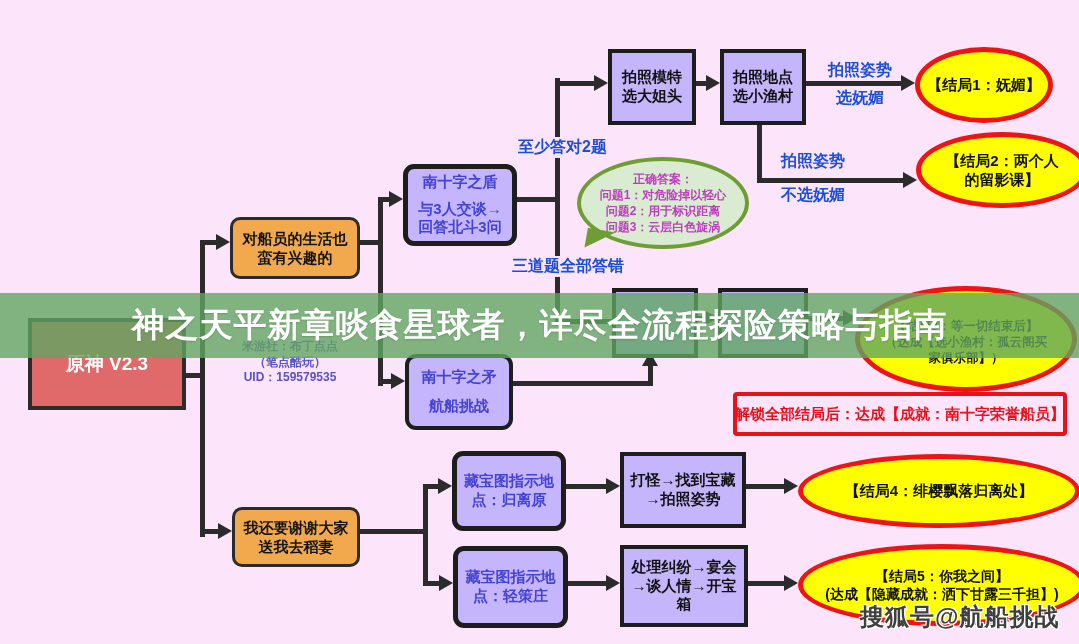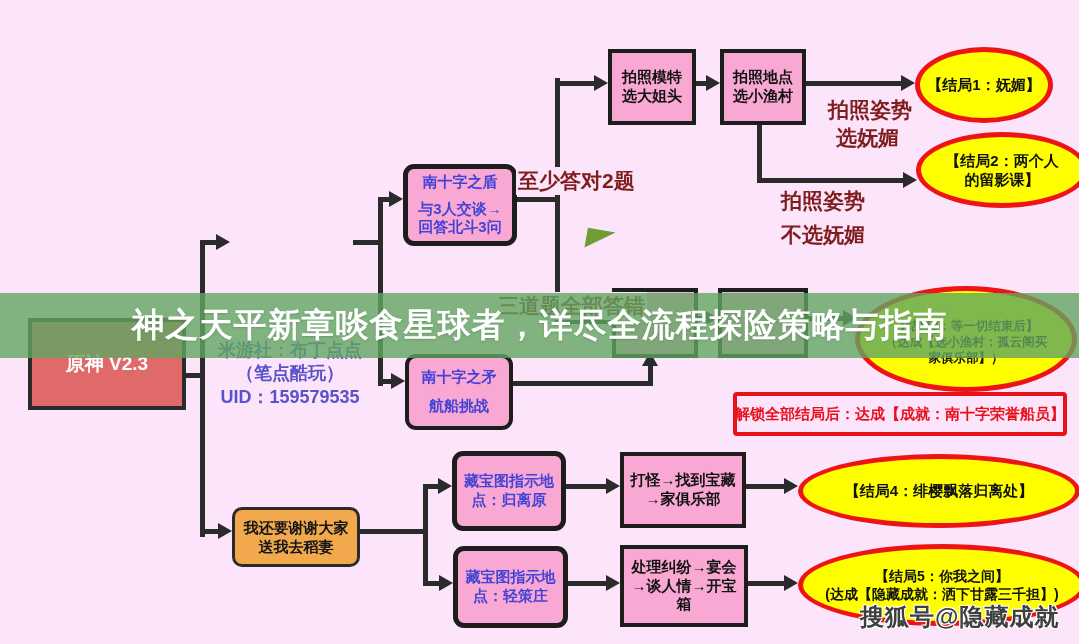--- a/index.html
+++ b/index.html
@@ -5,45 +5,45 @@
   html,body{margin:0;padding:0;}
   .stage{position:relative;width:1079px;height:644px;background:#fce4fb;overflow:hidden;
          font-family:"Liberation Sans","DejaVu Sans",sans-serif;color:#111;}
   
   .line{position:absolute;background:#2b2b2b;z-index:1;}
   .ah-r{position:absolute;width:0;height:0;border-top:8px solid transparent;
         border-bottom:8px solid transparent;border-left:14px solid #2b2b2b;z-index:1;}
   .ah-u{position:absolute;width:0;height:0;border-left:8px solid transparent;
         border-right:8px solid transparent;border-bottom:14px solid #2b2b2b;z-index:1;}
   
-  .wbox{position:absolute;background:#f9a8d4;border:4px solid #1d1d1d;z-index:2;
+  .wbox{position:absolute;background:#c4b5fd;border:4px solid #1d1d1d;z-index:2;
         display:flex;flex-direction:column;align-items:center;justify-content:center;
         text-align:center;font-weight:bold;font-size:15px;line-height:1.25;}
   .thick{border-width:5px;}
   .blue{color:#4343d6;border-radius:11px;}
   .obox{position:absolute;background:#f2a94e;border:3px solid #2b2b2b;border-radius:10px;
         z-index:2;display:flex;flex-direction:column;align-items:center;justify-content:center;
         text-align:center;font-weight:bold;font-size:15px;line-height:1.3;color:#151515;}
   .ending{position:absolute;background:#ffff00;border:5px solid #ee1414;border-radius:50%;
         z-index:2;display:flex;flex-direction:column;align-items:center;justify-content:center;
         text-align:center;font-weight:bold;color:#111;font-size:15px;line-height:1.3;}
-  .lbl{position:absolute;z-index:3;font-weight:bold;font-size:21px;color:#7f1d1d;white-space:nowrap;margin-top:36px;}
+  .lbl{position:absolute;z-index:3;font-weight:bold;font-size:16px;color:#1d4ed8;white-space:nowrap;}
   .lbl-bg{background:#fce4fb;padding:0 2px;}
   .bubble{position:absolute;left:577px;top:157px;width:164px;height:84px;background:#d9ecd2;
         border:4px solid #6f9c33;border-radius:50%;z-index:3;display:flex;flex-direction:column;
         align-items:center;justify-content:center;text-align:center;font-weight:bold;
         font-size:12px;line-height:1.35;color:#bf3cbf;}
   .bubble-tail{position:absolute;left:586px;top:230px;width:0;height:0;
         border-top:20px solid #6f9c33;border-right:28px solid transparent;
         transform:rotate(10deg);z-index:3;}
   .redbox{position:absolute;left:28px;top:318px;width:150px;height:84px;background:#e0696a;
         border:4px solid #2b2b2b;z-index:3;display:flex;flex-direction:column;align-items:center;
         justify-content:center;text-align:center;color:#ffffff;font-weight:bold;font-size:19px;line-height:1.5;}
   .author{position:absolute;left:205px;top:339px;width:170px;z-index:4;text-align:center;
-        color:#5a52c8;font-weight:bold;font-size:18px;line-height:1.3;}
+        color:#5a52c8;font-weight:bold;font-size:12px;line-height:1.3;}
   .banner{position:absolute;left:0;top:293px;width:1079px;height:65px;
         background:rgba(98,166,98,0.80);z-index:5;display:flex;align-items:center;justify-content:center;}
   .banner-title{color:#ffffff;font-weight:900;font-size:33px;letter-spacing:1px;white-space:nowrap;
         text-shadow:0 1px 2px rgba(60,110,60,0.35);}
   .ach{position:absolute;left:733px;top:392px;width:326px;height:36px;border:4px solid #e8111a;
         border-radius:4px;z-index:2;display:flex;align-items:center;justify-content:center;
         color:#e8111a;font-weight:bold;font-size:15px;white-space:nowrap;}
   .e3{padding-top:6px;font-size:12.5px;}
   .watermark{position:absolute;left:860px;top:601px;z-index:10;font-weight:900;font-size:24px;
         color:#3f3f3f;letter-spacing:1px;white-space:nowrap;
@@ -113,30 +113,40 @@
   <div class="ending" style="left:915px;top:47px;width:128px;height:66px;">
     <span>【结局1：妩媚】</span>
   </div>
   <div class="lbl" style="left:781px;top:151px;">拍照姿势</div>
   <div class="lbl" style="left:781px;top:185px;">不选妩媚</div>
   <div class="ending" style="left:916px;top:132px;width:162px;height:66px;">
     <span>【结局2：两个人</span>
     <span>的留影课】</span>
   </div>
 
-  <div class="lbl lbl-bg" style="left:516px;top:131px;text-align:center;">至少答对2题</div>
+  <div class="lbl lbl-bg" style="left:516px;top:137px;text-align:center;">至少答对2题</div>
   <div class="wbox thick blue" style="left:403px;top:164px;width:104px;height:72px;">
     <span>南十字之盾</span>
     <span style="height:8px;"></span>
     <span>与3人交谈→</span>
     <span>回答北斗3问</span>
   </div>
+  <div class="bubble">
+    <span>正确答案：</span>
+    <span>问题1：对危险掉以轻心</span>
+    <span>问题2：用于标识距离</span>
+    <span>问题3：云层白色旋涡</span>
+  </div>
   <div class="bubble-tail"></div>
-  <div class="lbl lbl-bg" style="left:496px;top:256px;">三道题全部答错</div>
-
+  <div class="lbl lbl-bg" style="left:510px;top:256px;">三道题全部答错</div>
+
+  <div class="obox" style="left:230px;top:217px;width:124px;height:56px;">
+    <span>对船员的生活也</span>
+    <span>蛮有兴趣的</span>
+  </div>
   <div class="wbox blue" style="left:405px;top:354px;width:100px;height:68px;text-align:center;">
     <span>南十字之矛</span>
     <span style="height:10px;"></span>
     <span>航船挑战</span>
   </div>
 
   <div class="wbox" style="left:612px;top:288px;width:78px;height:62px;"></div>
   <div class="wbox" style="left:718px;top:288px;width:82px;height:62px;"></div>
   <div class="ending e3" style="left:855px;top:286px;width:212px;height:90px;">
     <span>【结局3：等一切结束后】</span>
@@ -164,34 +174,34 @@
   <div class="obox" style="left:232px;top:507px;width:122px;height:54px;">
     <span>我还要谢谢大家</span>
     <span>送我去稻妻</span>
   </div>
   <div class="wbox thick blue" style="left:452px;top:451px;width:104px;height:70px;">
     <span>藏宝图指示地</span>
     <span>点：归离原</span>
   </div>
   <div class="wbox" style="left:620px;top:452px;width:118px;height:68px;">
     <span>打怪→找到宝藏</span>
-    <span>→家俱乐部</span>
+    <span>→拍照姿势</span>
   </div>
   <div class="ending" style="left:798px;top:454px;width:272px;height:64px;">
     <span>【结局4：绯樱飘落归离处】</span>
   </div>
   <div class="wbox thick blue" style="left:453px;top:546px;width:105px;height:72px;">
     <span>藏宝图指示地</span>
     <span>点：轻策庄</span>
   </div>
   <div class="wbox" style="left:620px;top:545px;width:120px;height:74px;">
     <span>处理纠纷→宴会</span>
     <span>→谈人情→开宝</span>
     <span>箱</span>
   </div>
   <div class="ending" style="left:798px;top:544px;width:278px;height:72px;font-size:14px;">
     <span>【结局5：你我之间】</span>
     <span>(达成【隐藏成就：洒下甘露三千担】)</span>
   </div>
 
-  <div class="watermark">搜狐号@隐藏成就</div>
+  <div class="watermark">搜狐号@航船挑战</div>
 
 </div>
 
 </body></html>

